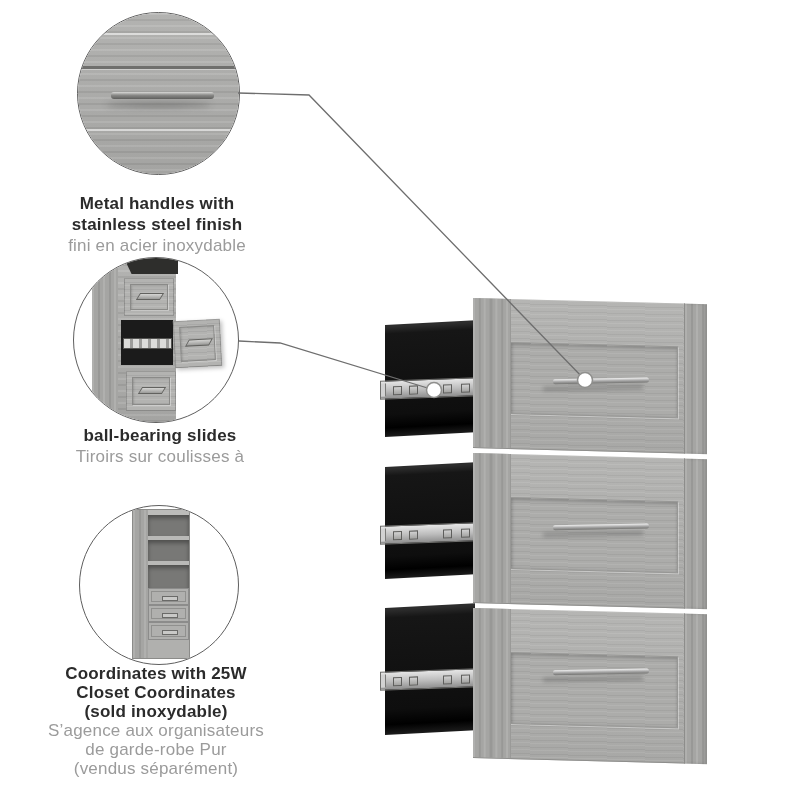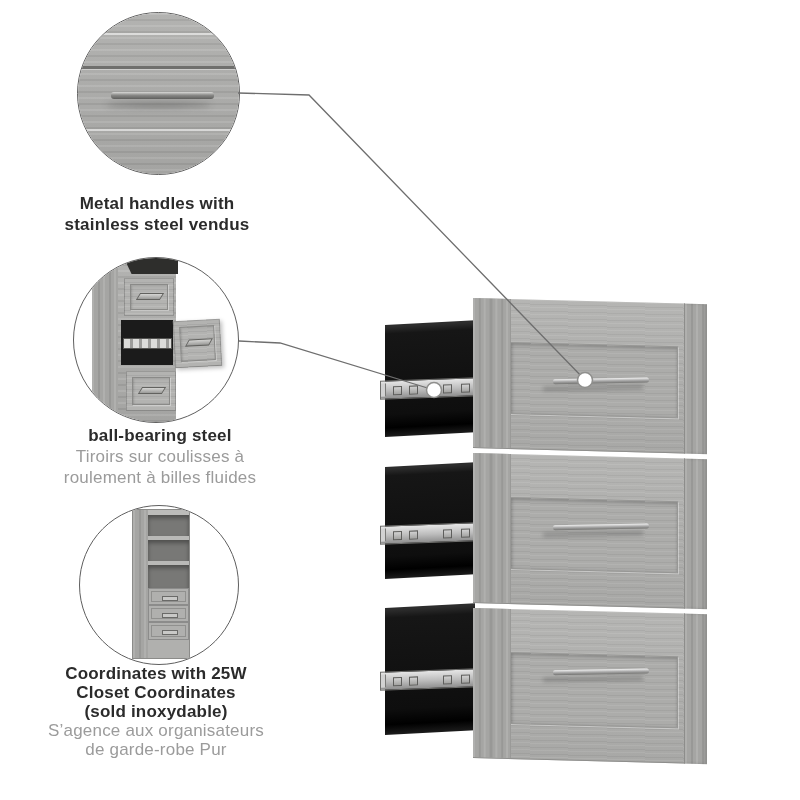--- a/index.html
+++ b/index.html
@@ -98,21 +98,22 @@
     <div class="c1-fill wood-h"></div>
     <div class="c1-line-light" style="top:20px"></div>
     <div class="c1-line-dark" style="top:53px"></div>
     <div class="c1-handle-shadow"></div>
     <div class="c1-handle"></div>
     <div class="c1-line-light" style="top:116px"></div>
   </div>
 
   <div class="tblock" id="t1">
     <span class="tl en">Metal handles with</span>
-    <span class="tl en">stainless steel vendus</span>
+    <span class="tl en">stainless steel finish</span>
+    <span class="tl fr">fini en acier inoxydable</span>
   </div>
 
   <div class="circle" id="c2">
     <div class="c2-el wood-v" style="left:18px;top:0;width:26px;height:164px;"></div>
     <div class="c2-el wood-h" style="left:44px;top:0;width:58px;height:164px;"></div>
     <div class="c2-el" style="left:50px;top:0;width:54px;height:16px;background:#2e2e2c;clip-path:polygon(0 0,100% 0,100% 100%,14% 100%);"></div>
     <div class="c2-el mini-front" style="left:50px;top:20px;width:50px;height:38px;">
       <div class="mini-inset"></div>
       <div class="mini-handle"></div>
     </div>
@@ -123,23 +124,22 @@
       <div class="mini-inset"></div>
       <div class="mini-handle"></div>
     </div>
     <div class="c2-el mini-front" style="left:52px;top:113px;width:50px;height:40px;">
       <div class="mini-inset"></div>
       <div class="mini-handle"></div>
     </div>
   </div>
 
   <div class="tblock" id="t2">
-    <span class="tl en">ball-bearing steel</span>
+    <span class="tl en">ball-bearing slides</span>
     <span class="tl fr">Tiroirs sur coulisses à</span>
-    <span class="tl fr">roulement à billes fluides</span>
   </div>
 
   <div class="circle" id="c3">
     <div class="org">
       <div class="org-side wood-v"></div>
       <div class="org-face">
         <div style="height:5px;background:#bcbcba;"></div>
         <div class="org-open" style="height:21px;"></div>
         <div class="org-shelf" style="height:4px;"></div>
         <div class="org-open" style="height:21px;"></div>
@@ -161,20 +161,21 @@
       </div>
     </div>
   </div>
 
   <div class="tblock" id="t3">
     <span class="tl en">Coordinates with 25W</span>
     <span class="tl en">Closet Coordinates</span>
     <span class="tl en">(sold inoxydable)</span>
     <span class="tl fr">S’agence aux organisateurs</span>
     <span class="tl fr">de garde-robe Pur</span>
+    <span class="tl fr">(vendus séparément)</span>
   </div>
 
   <div id="product">
 
     <div class="box" style="top:45px;height:112px;"></div>
     <div class="slide" style="top:99px;">
       <span class="cap"></span>
       <span class="rv" style="left:12px"></span>
       <span class="rv" style="left:28px"></span>
       <span class="rv" style="left:62px"></span>

